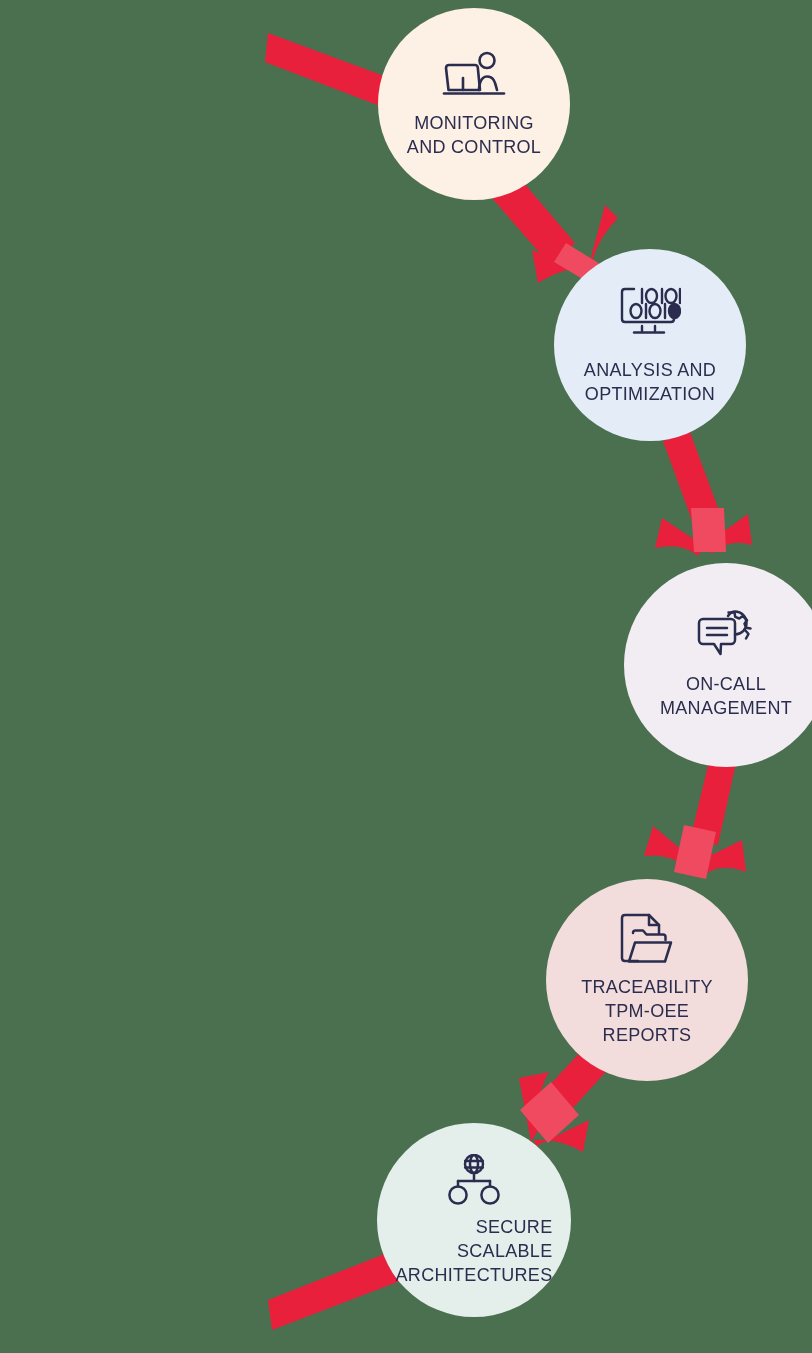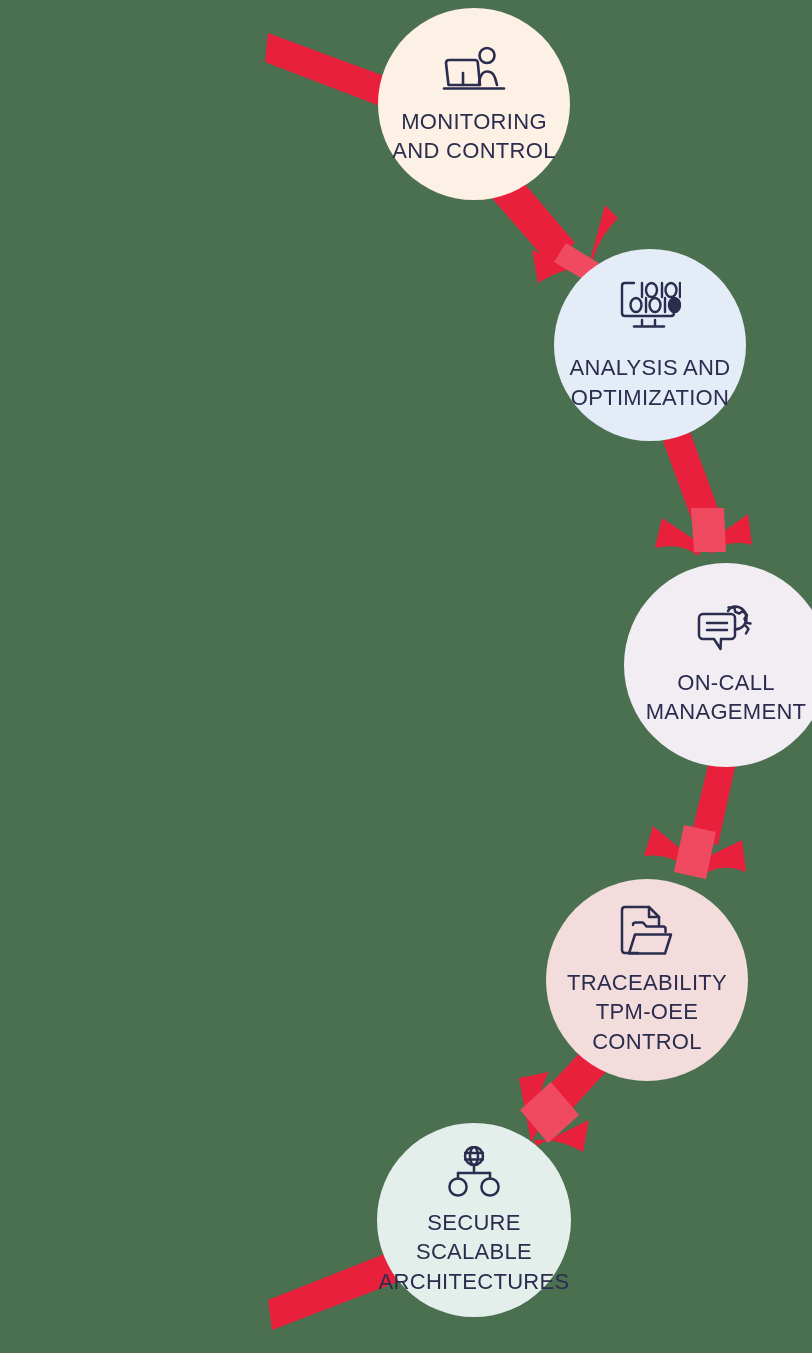--- a/index.html
+++ b/index.html
@@ -40,21 +40,21 @@
     width: 66px;
     height: 56px;
     display: flex;
     align-items: center;
     justify-content: center;
     margin-bottom: 8px;
   }
   .node-icon svg { display: block; }
   .node-label {
     color: #2b2d4e;
-    font-size: 22px;
+    font-size: 18px;
     line-height: 1.32;
     letter-spacing: 0.3px;
     text-align: center;
     font-weight: 400;
     white-space: pre-line;
     padding: 0 10px;
   }
 </style>
 </head>
 <body style="background: rgb(74, 112, 80);">
@@ -160,36 +160,36 @@
     <span class="node-icon">
       <svg width="56" height="54" viewBox="0 0 56 54" fill="none" stroke="#2b2d4e" stroke-width="2.5" stroke-linecap="round" stroke-linejoin="round">
         <path d="M19 48 L6 48 C4.3 48 3 46.7 3 45 L3 5 C3 3.3 4.3 2 6 2 L30 2 L40 12 L40 20"></path>
         <path d="M30 2 L30 12 L40 12"></path>
         <path d="M14 20 C14 18.6 15.1 17.5 16.5 17.5 L24 17.5 L27.5 21.5 L44 21.5 C45.4 21.5 46.5 22.6 46.5 24 L46.5 27"></path>
         <path d="M16 29.5 L52 29.5 L46 48.5 L10 48.5 Z"></path>
       </svg>
     </span>
     <span class="node-label" style="color: rgb(43, 45, 78);">TRACEABILITY
 TPM-OEE
-CONTROL</span>
+REPORTS</span>
   </div>
 
   <div class="node" style="left: 377px; top: 1123px; width: 194px; height: 194px; background: rgb(228, 239, 236);">
     <span class="node-icon">
       <svg width="58" height="52" viewBox="0 0 58 52" fill="none" stroke="#2b2d4e" stroke-width="2.5" stroke-linecap="round" stroke-linejoin="round">
         <circle cx="29" cy="10" r="9"></circle>
         <ellipse cx="29" cy="10" rx="4" ry="9"></ellipse>
         <line x1="20.2" y1="7" x2="37.8" y2="7"></line>
         <line x1="20.2" y1="13.5" x2="37.8" y2="13.5"></line>
         <line x1="29" y1="19" x2="29" y2="27"></line>
         <line x1="13" y1="27" x2="45" y2="27"></line>
         <line x1="13" y1="27" x2="13" y2="32"></line>
         <line x1="45" y1="27" x2="45" y2="32"></line>
         <circle cx="13" cy="41" r="8.6"></circle>
         <circle cx="45" cy="41" r="8.6"></circle>
       </svg>
     </span>
-    <span class="node-label" style="color: rgb(43, 45, 78);">SECURE
+    <span class="node-label" style="color: rgb(43, 45, 78); text-align: right;">SECURE
 SCALABLE
 ARCHITECTURES</span>
   </div>
 
 </div>
 
 </body></html>

